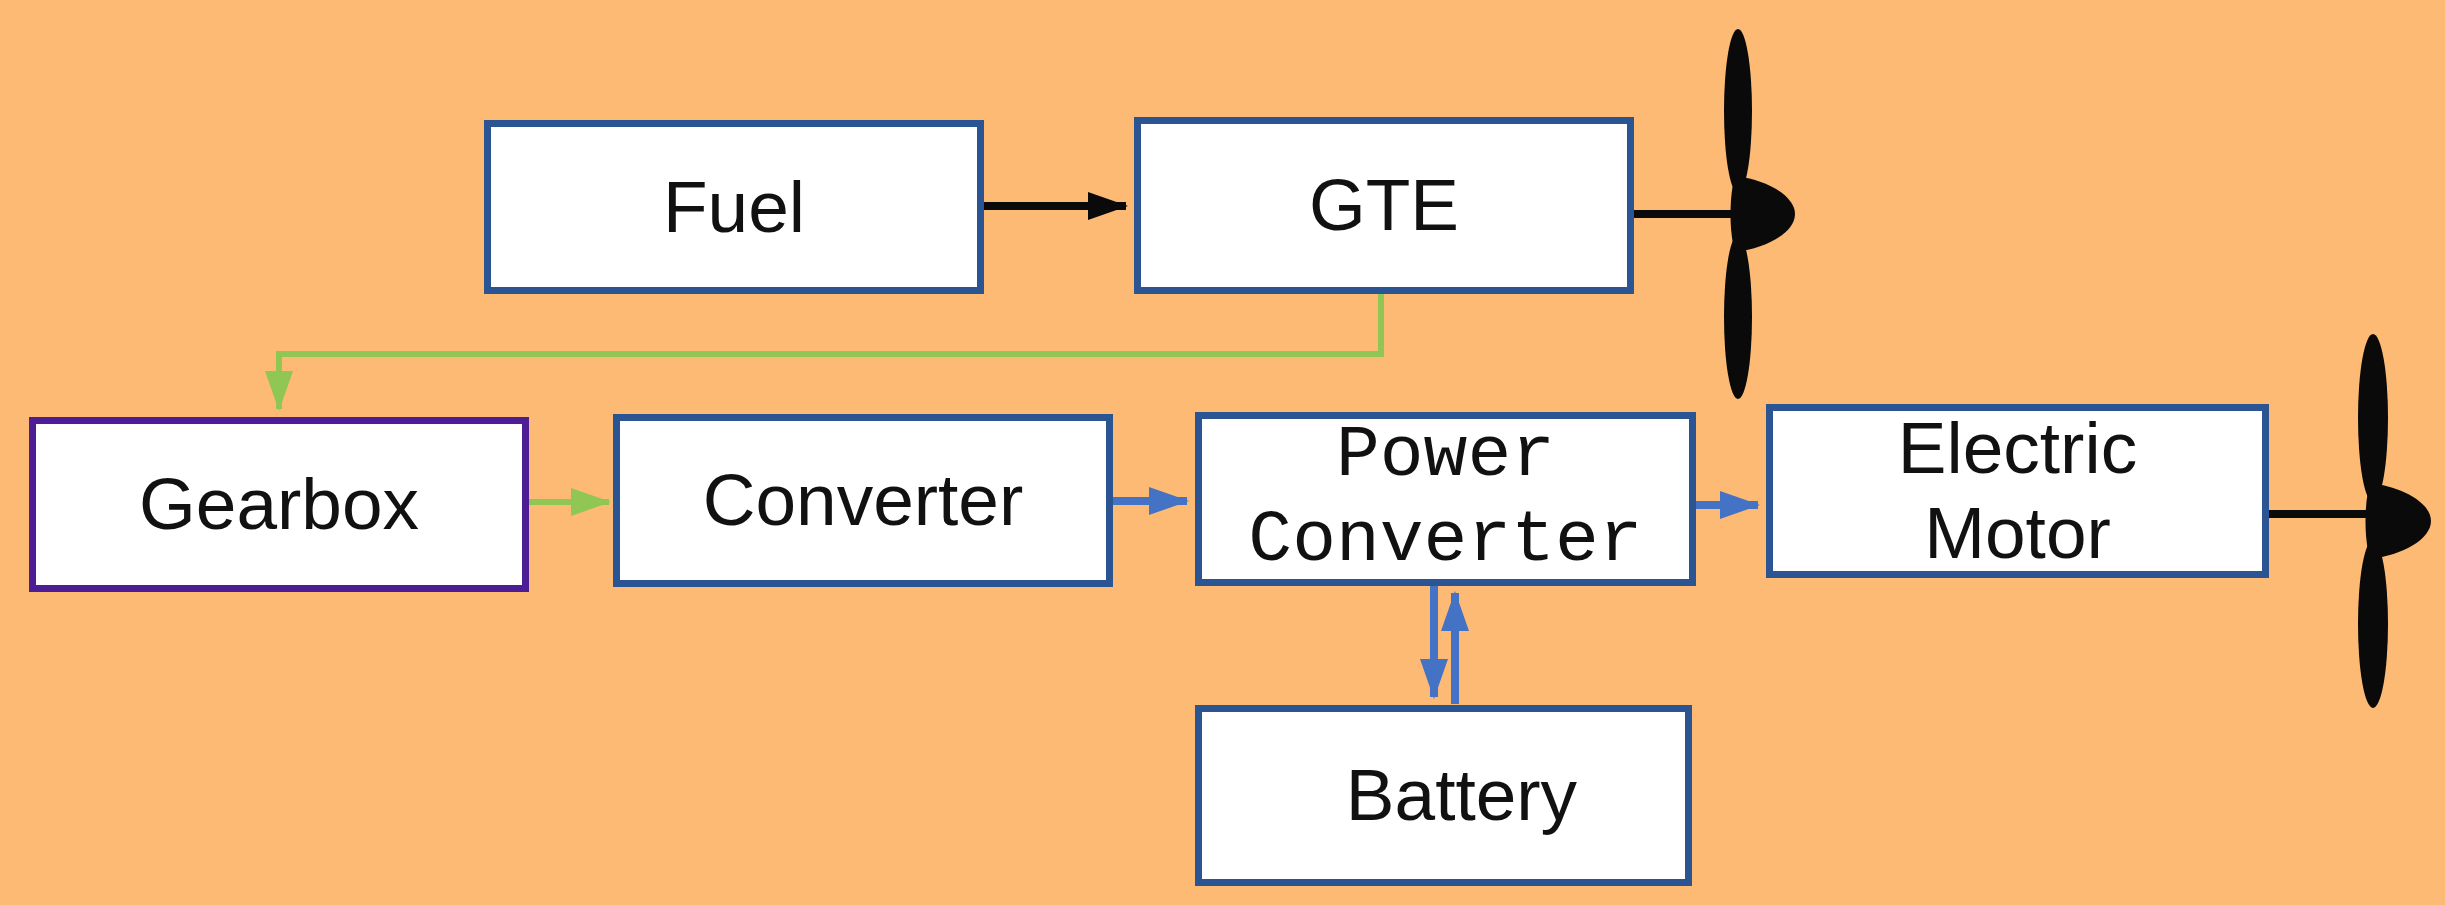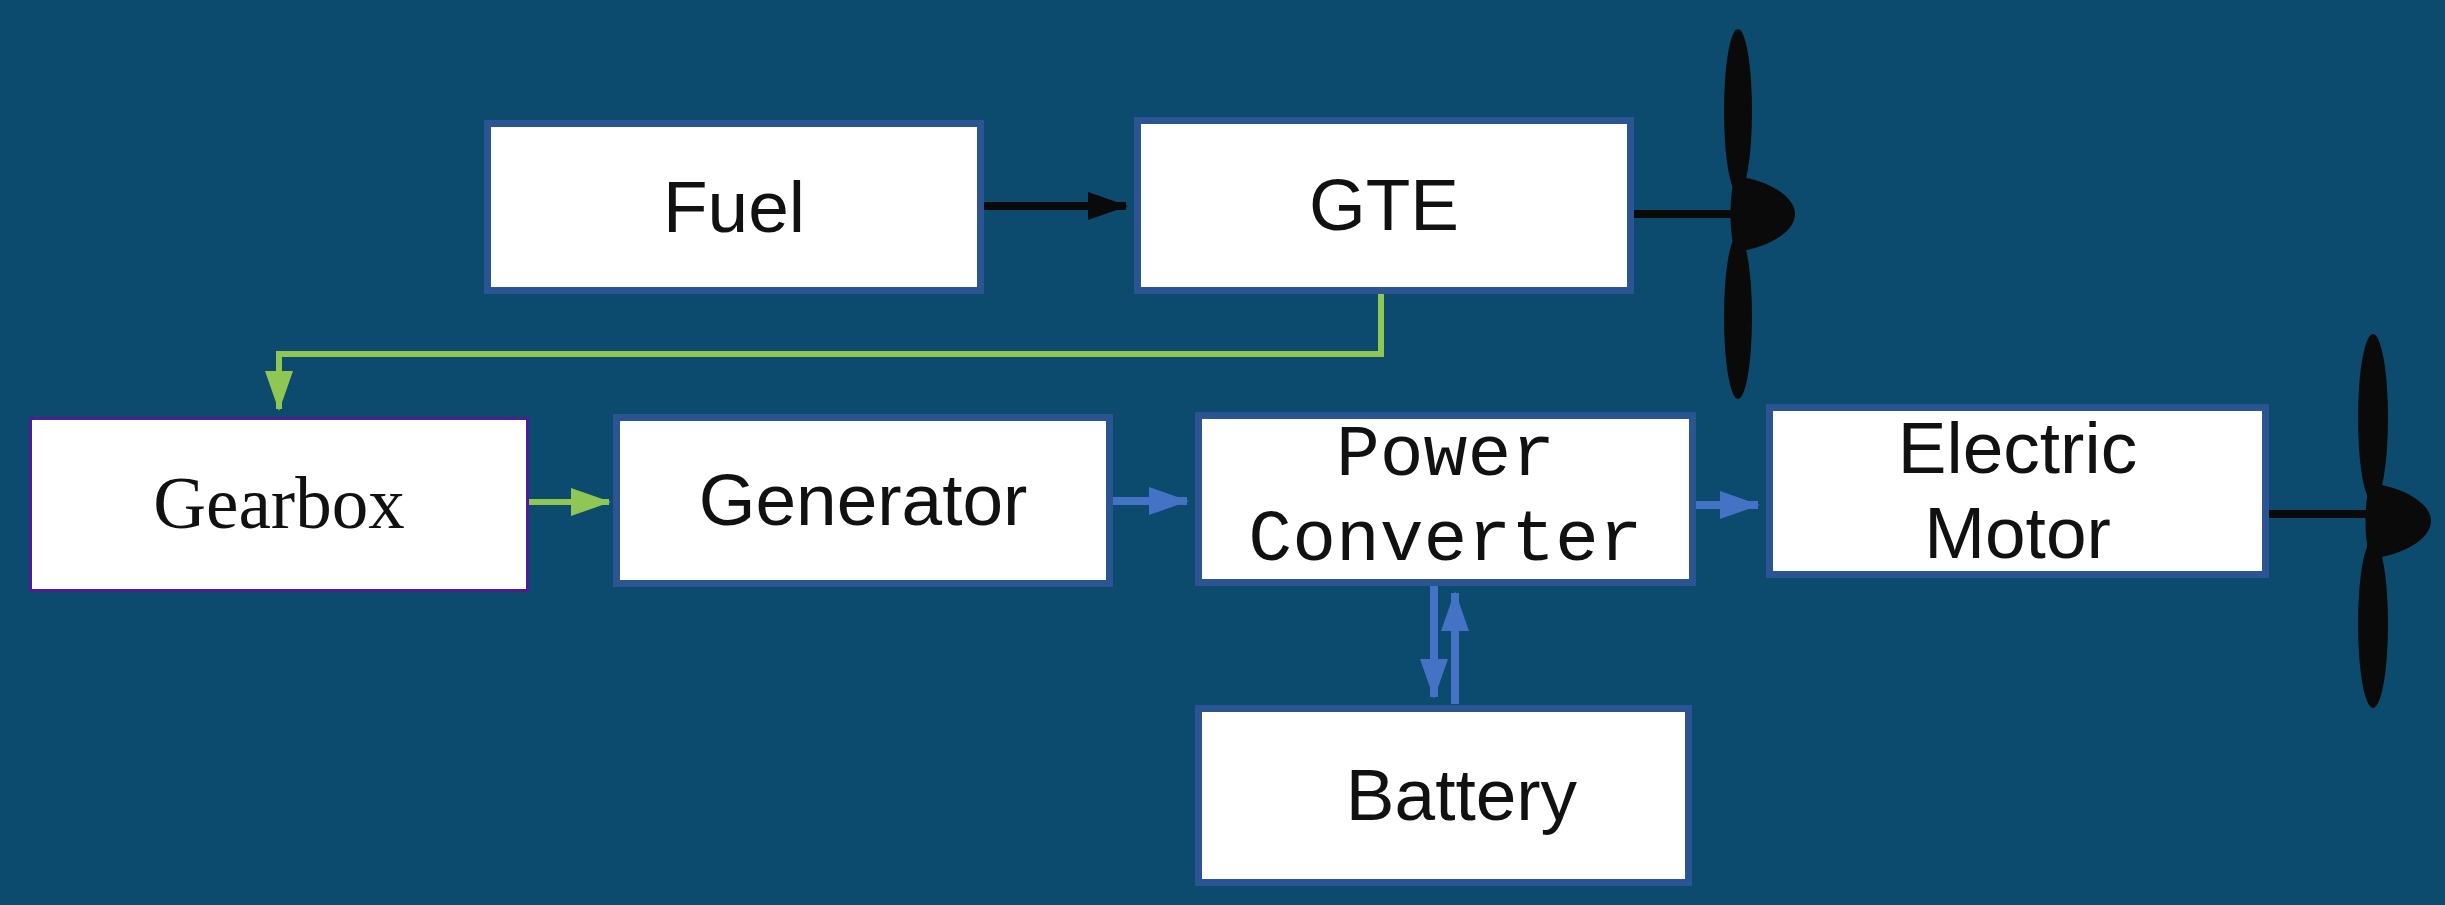--- a/index.html
+++ b/index.html
@@ -5,21 +5,21 @@
   html, body {
     margin: 0;
     padding: 0;
     background: #ffffff;
     font-family: "Liberation Sans", "DejaVu Sans", sans-serif;
   }
   .canvas {
     position: relative;
     width: 2445px;
     height: 905px;
-    background: #0c4a6e;
+    background: #fdba74;
     overflow: hidden;
   }
   .overlay {
     position: absolute;
     left: 0;
     top: 0;
     width: 2445px;
     height: 905px;
     pointer-events: none;
   }
@@ -33,21 +33,21 @@
     text-align: center;
     color: #111111;
     font-size: 73px;
     line-height: 1.16;
   }
   .node span {
     display: inline-block;
     max-width: 430px;
   }
   .node.border-blue  { border: 7px solid #2a5492; }
-  .node.border-green { border: 3px solid #4c1d95; font-family: Liberation Serif, serif; }
+  .node.border-green { border: 7px solid #4c1d95; }
 
   .node-fuel            { left: 484px;  top: 120px; width: 500px; height: 174px; }
   .node-gte             { left: 1134px; top: 117px; width: 500px; height: 177px; text-align: right; }
   .node-gearbox         { left: 29px;   top: 417px; width: 500px; height: 175px; }
   .node-generator       { left: 613px;  top: 414px; width: 500px; height: 173px; }
   .node-power-converter { left: 1195px; top: 412px; width: 501px; height: 174px; font-family: Liberation Mono, monospace; }
   .node-electric-motor  { left: 1766px; top: 404px; width: 503px; height: 174px; }
   .node-battery         { left: 1195px; top: 705px; width: 497px; height: 181px; padding-left: 36px; }
 </style>
 </head>
@@ -105,21 +105,21 @@
 
   <div class="node border-blue node-gte">
     <span>GTE</span>
   </div>
 
   <div class="node border-green node-gearbox">
     <span>Gearbox</span>
   </div>
 
   <div class="node border-blue node-generator">
-    <span>Generator</span>
+    <span>Converter</span>
   </div>
 
   <div class="node border-blue node-power-converter">
     <span>Power Converter</span>
   </div>
 
   <div class="node border-blue node-electric-motor">
     <span>Electric Motor</span>
   </div>
 

